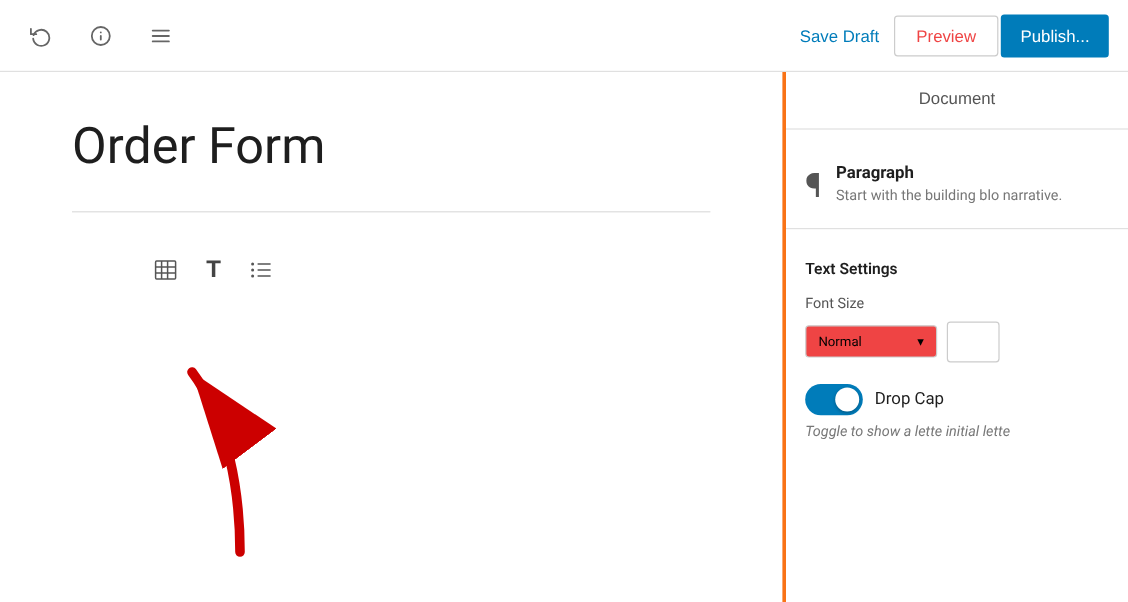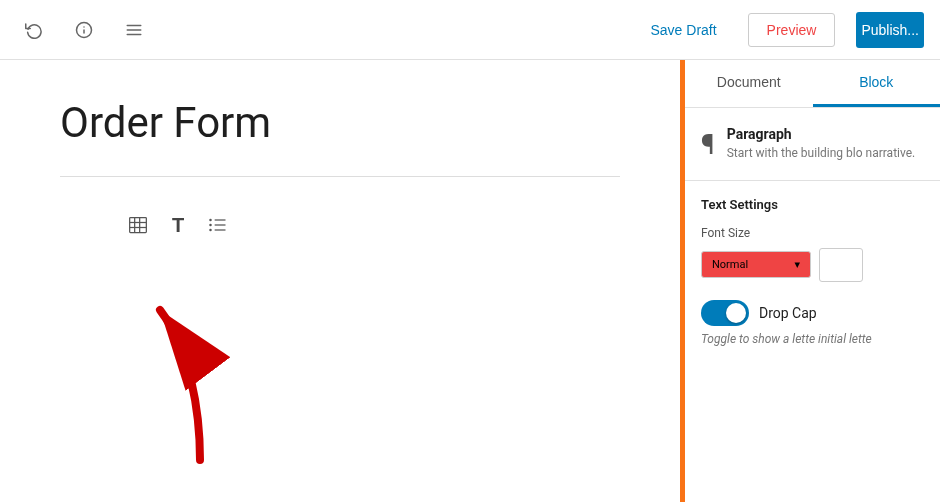--- a/index.html
+++ b/index.html
@@ -5,37 +5,37 @@
     * { box-sizing: border-box; margin: 0; padding: 0; }
     body { font-family: -apple-system, BlinkMacSystemFont, "Segoe UI", Roboto, sans-serif; background: #fff; width: 940px; height: 502px; overflow: hidden; display: flex; flex-direction: column; }
 
     
     .top-bar {
       display: flex; align-items: center; justify-content: space-between;
       padding: 0 16px; height: 60px; border-bottom: 1px solid #e0e0e0;
       background: #fff;
     }
     .top-bar-left { display: flex; align-items: center; gap: 14px; }
-    .top-bar-right { display: flex; align-items: center; gap: 21px; }
+    .top-bar-right { display: flex; align-items: center; gap: 2px; }
     .icon-btn {
       background: none; border: none; cursor: pointer;
       width: 36px; height: 36px; display: flex; align-items: center; justify-content: center;
       border-radius: 4px; color: #555;
     }
     .save-draft-btn {
       background: none; border: none; color: #007cba; cursor: pointer;
       font-size: 14px; padding: 6px 10px;
     }
     .preview-btn {
       background: #fff; border: 1px solid #ccc; color: #ef4444; cursor: pointer;
       font-size: 14px; padding: 8px 18px; border-radius: 3px;
     }
     .publish-btn {
       background: #007cba; border: none; color: #fff; cursor: pointer;
-      font-size: 14px; padding: 10px 5px; border-radius: 3px; font-weight: 500;
+      font-size: 14px; padding: 10px 16px; border-radius: 3px; font-weight: 500;
     }
 
     
     .main-layout {
       display: flex; flex: 1; overflow: hidden;
     }
 
     
     .editor-area {
       flex: 1; padding: 40px 60px; position: relative; overflow: hidden;
@@ -54,22 +54,22 @@
       position: relative; left: 60px;
     }
     .toolbar-icon-btn {
       background: none; border: none; cursor: pointer;
       width: 36px; height: 36px; display: flex; align-items: center; justify-content: center;
       border-radius: 3px; color: #444; font-size: 18px;
     }
 
     
     .sidebar {
-      width: 260px; border-left: 5px solid #f97316; background: #fff;
-      display: flex; flex-direction: column; overflow-y: auto;
+      width: 288px; border-left: 3px solid #f97316; background: #fff;
+      display: flex; flex-direction: column; overflow-y: auto; gap: 10px;
     }
     .sidebar-tabs {
       display: flex; border-bottom: 1px solid #e0e0e0;
     }
     .sidebar-tab {
       flex: 1; padding: 14px 0; text-align: center; font-size: 14px;
       color: #555; cursor: pointer; border-bottom: 3px solid transparent;
       background: none; border-top: none; border-left: none; border-right: none;
     }
     .sidebar-tab.active {
@@ -210,21 +210,20 @@
       </defs>
 
       <path d="M 100 190 C 100 140, 90 80, 60 40" stroke="#cc0000" stroke-width="8" fill="none" marker-end="url(#arrowhead)" stroke-linecap="round"></path>
     </svg>
 
   </div>
 
   <div class="sidebar">
     <div class="sidebar-tabs">
       <button class="sidebar-tab">Document</button>
-      <button class="sidebar-tab active">Block</button>
     </div>
 
     <div class="sidebar-block-info">
       <div class="paragraph-icon">¶</div>
       <div class="block-info-text">
         <div class="block-name">Paragraph</div>
         <div class="block-desc">Start with the building blo narrative.</div>
       </div>
     </div>
 

